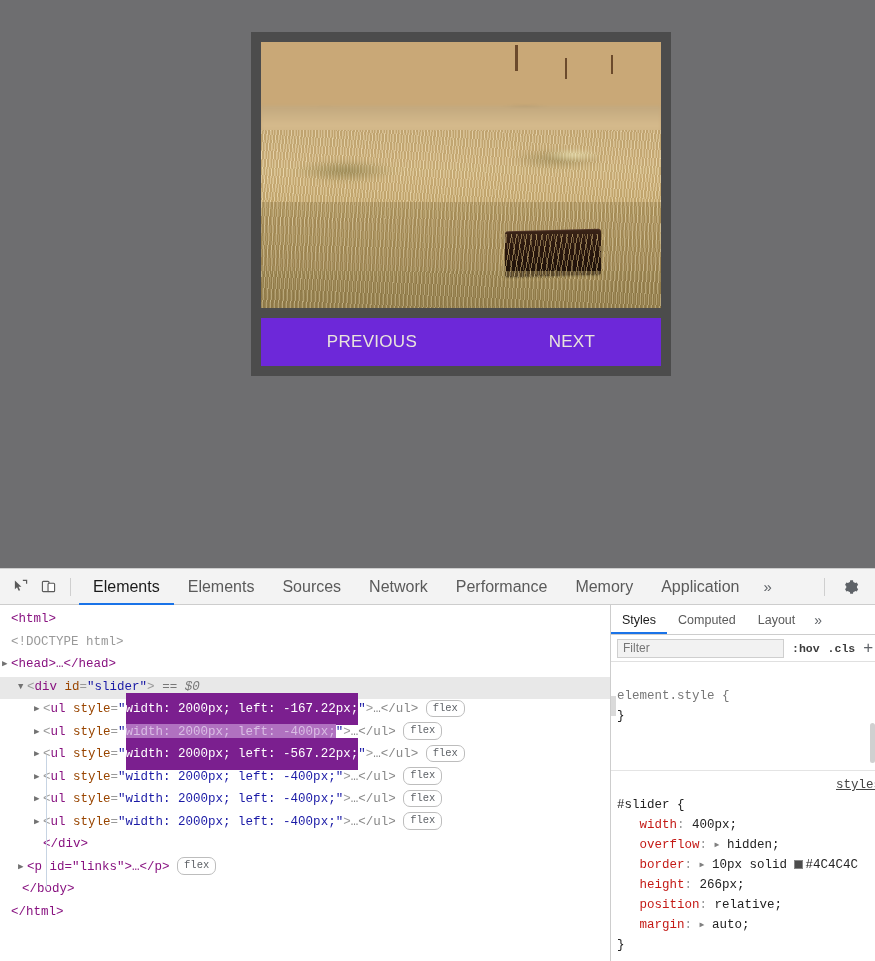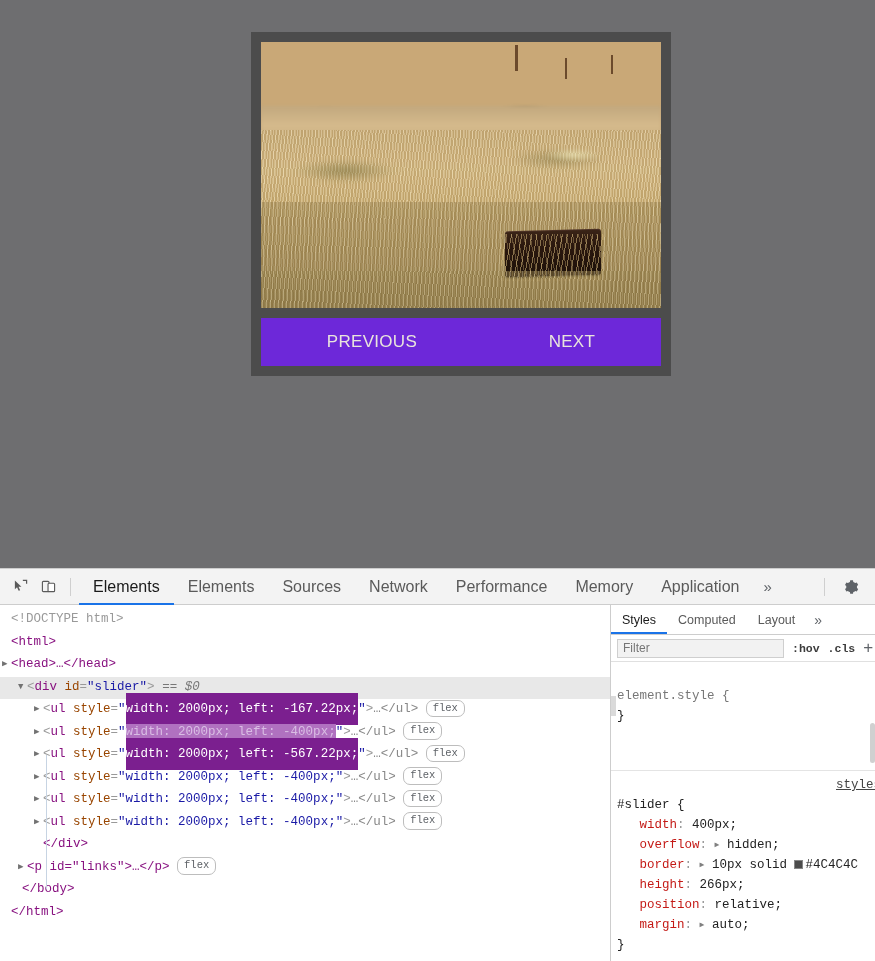--- a/index.html
+++ b/index.html
@@ -403,23 +403,23 @@
           <path d="M14 8c0-.4 0-.8-.1-1.1l1.3-1-1.4-2.4-1.5.6a5.6 5.6 0 0 0-2-1.1L10 1.3H7.2l-.3 1.7a5.6 5.6 0 0 0-2 1.1l-1.5-.6L2 5.9l1.3 1a6 6 0 0 0 0 2.2l-1.3 1 1.4 2.4 1.5-.6c.6.5 1.3.9 2 1.1l.3 1.7H10l.3-1.7c.7-.2 1.4-.6 2-1.1l1.5.6 1.4-2.4-1.3-1c.1-.3.1-.7.1-1.1z" fill="#5f6368"></path>
         </svg>
       </div>
     </div>
   </div>
 
   <div id="dt-body">
 
     <div id="dom-pane">
 
+      <div class="node"><span class="tri blank"></span><span class="tw">&lt;html&gt;</span></div>
+
       <div class="node"><span class="tri blank"></span><span class="dt">&lt;!DOCTYPE html&gt;</span></div>
-
-      <div class="node"><span class="tri blank"></span><span class="tw">&lt;html&gt;</span></div>
 
       <div class="node"><span class="tri closed"></span><span class="tw">&lt;head&gt;…&lt;/head&gt;</span></div>
 
 
       <div class="node sel" style="padding-left:18px;"><span class="tri open"></span><span class="pn">&lt;</span><span class="tw">div</span> <span class="an">id</span><span class="pn">=</span><span class="av">"slider"</span><span class="pn">&gt;</span> <span class="dollar">== $0</span></div>
 
       <div class="node" style="padding-left:34px;"><span class="tri closed"></span><span class="pn">&lt;</span><span class="tw">ul</span> <span class="an">style</span><span class="pn">=</span><span class="av">"</span><span class="hl-dark">width: 2000px; left: -167.22px;</span><span class="av">"</span><span class="pn">&gt;</span><span class="el">…&lt;/ul&gt;</span> <span class="badge">flex</span></div>
 
       <div class="node" style="padding-left:34px;"><span class="tri closed"></span><span class="pn">&lt;</span><span class="tw">ul</span> <span class="an">style</span><span class="pn">=</span><span class="av">"</span><span class="hl-light">width: 2000px; left: -400px;</span><span class="av">"</span><span class="pn">&gt;</span><span class="el">…&lt;/ul&gt;</span> <span class="badge">flex</span></div>
 

